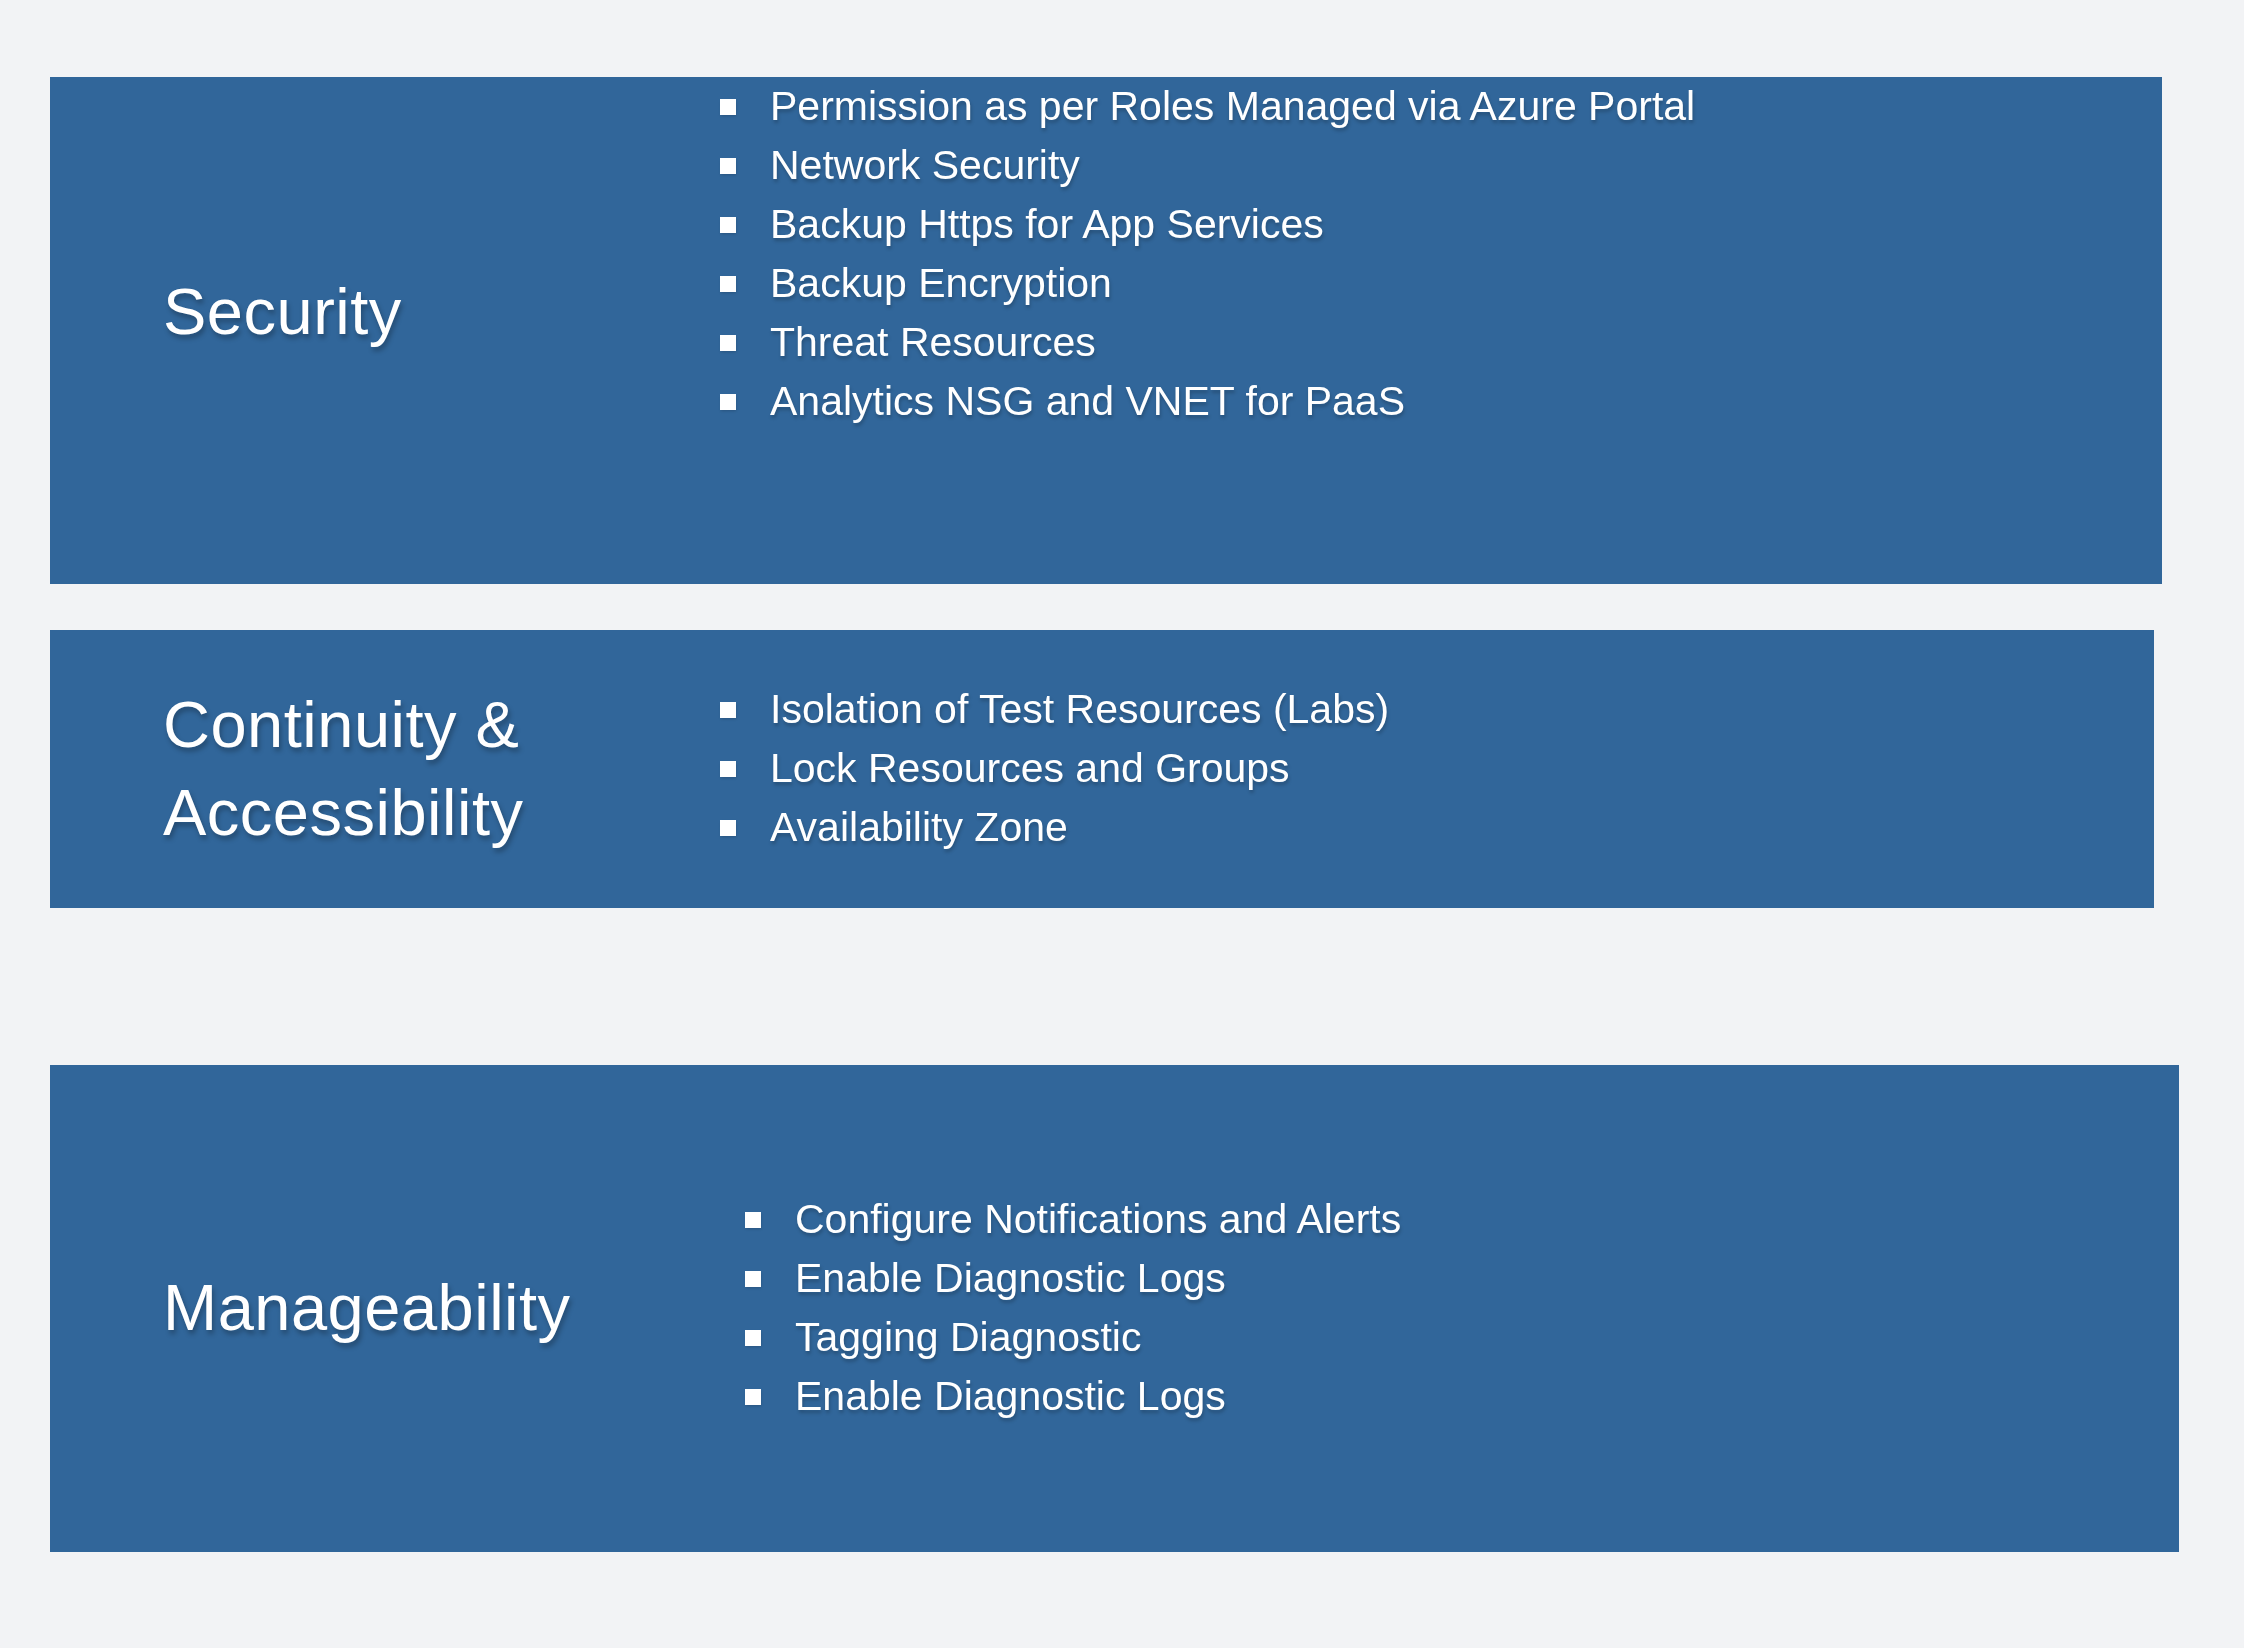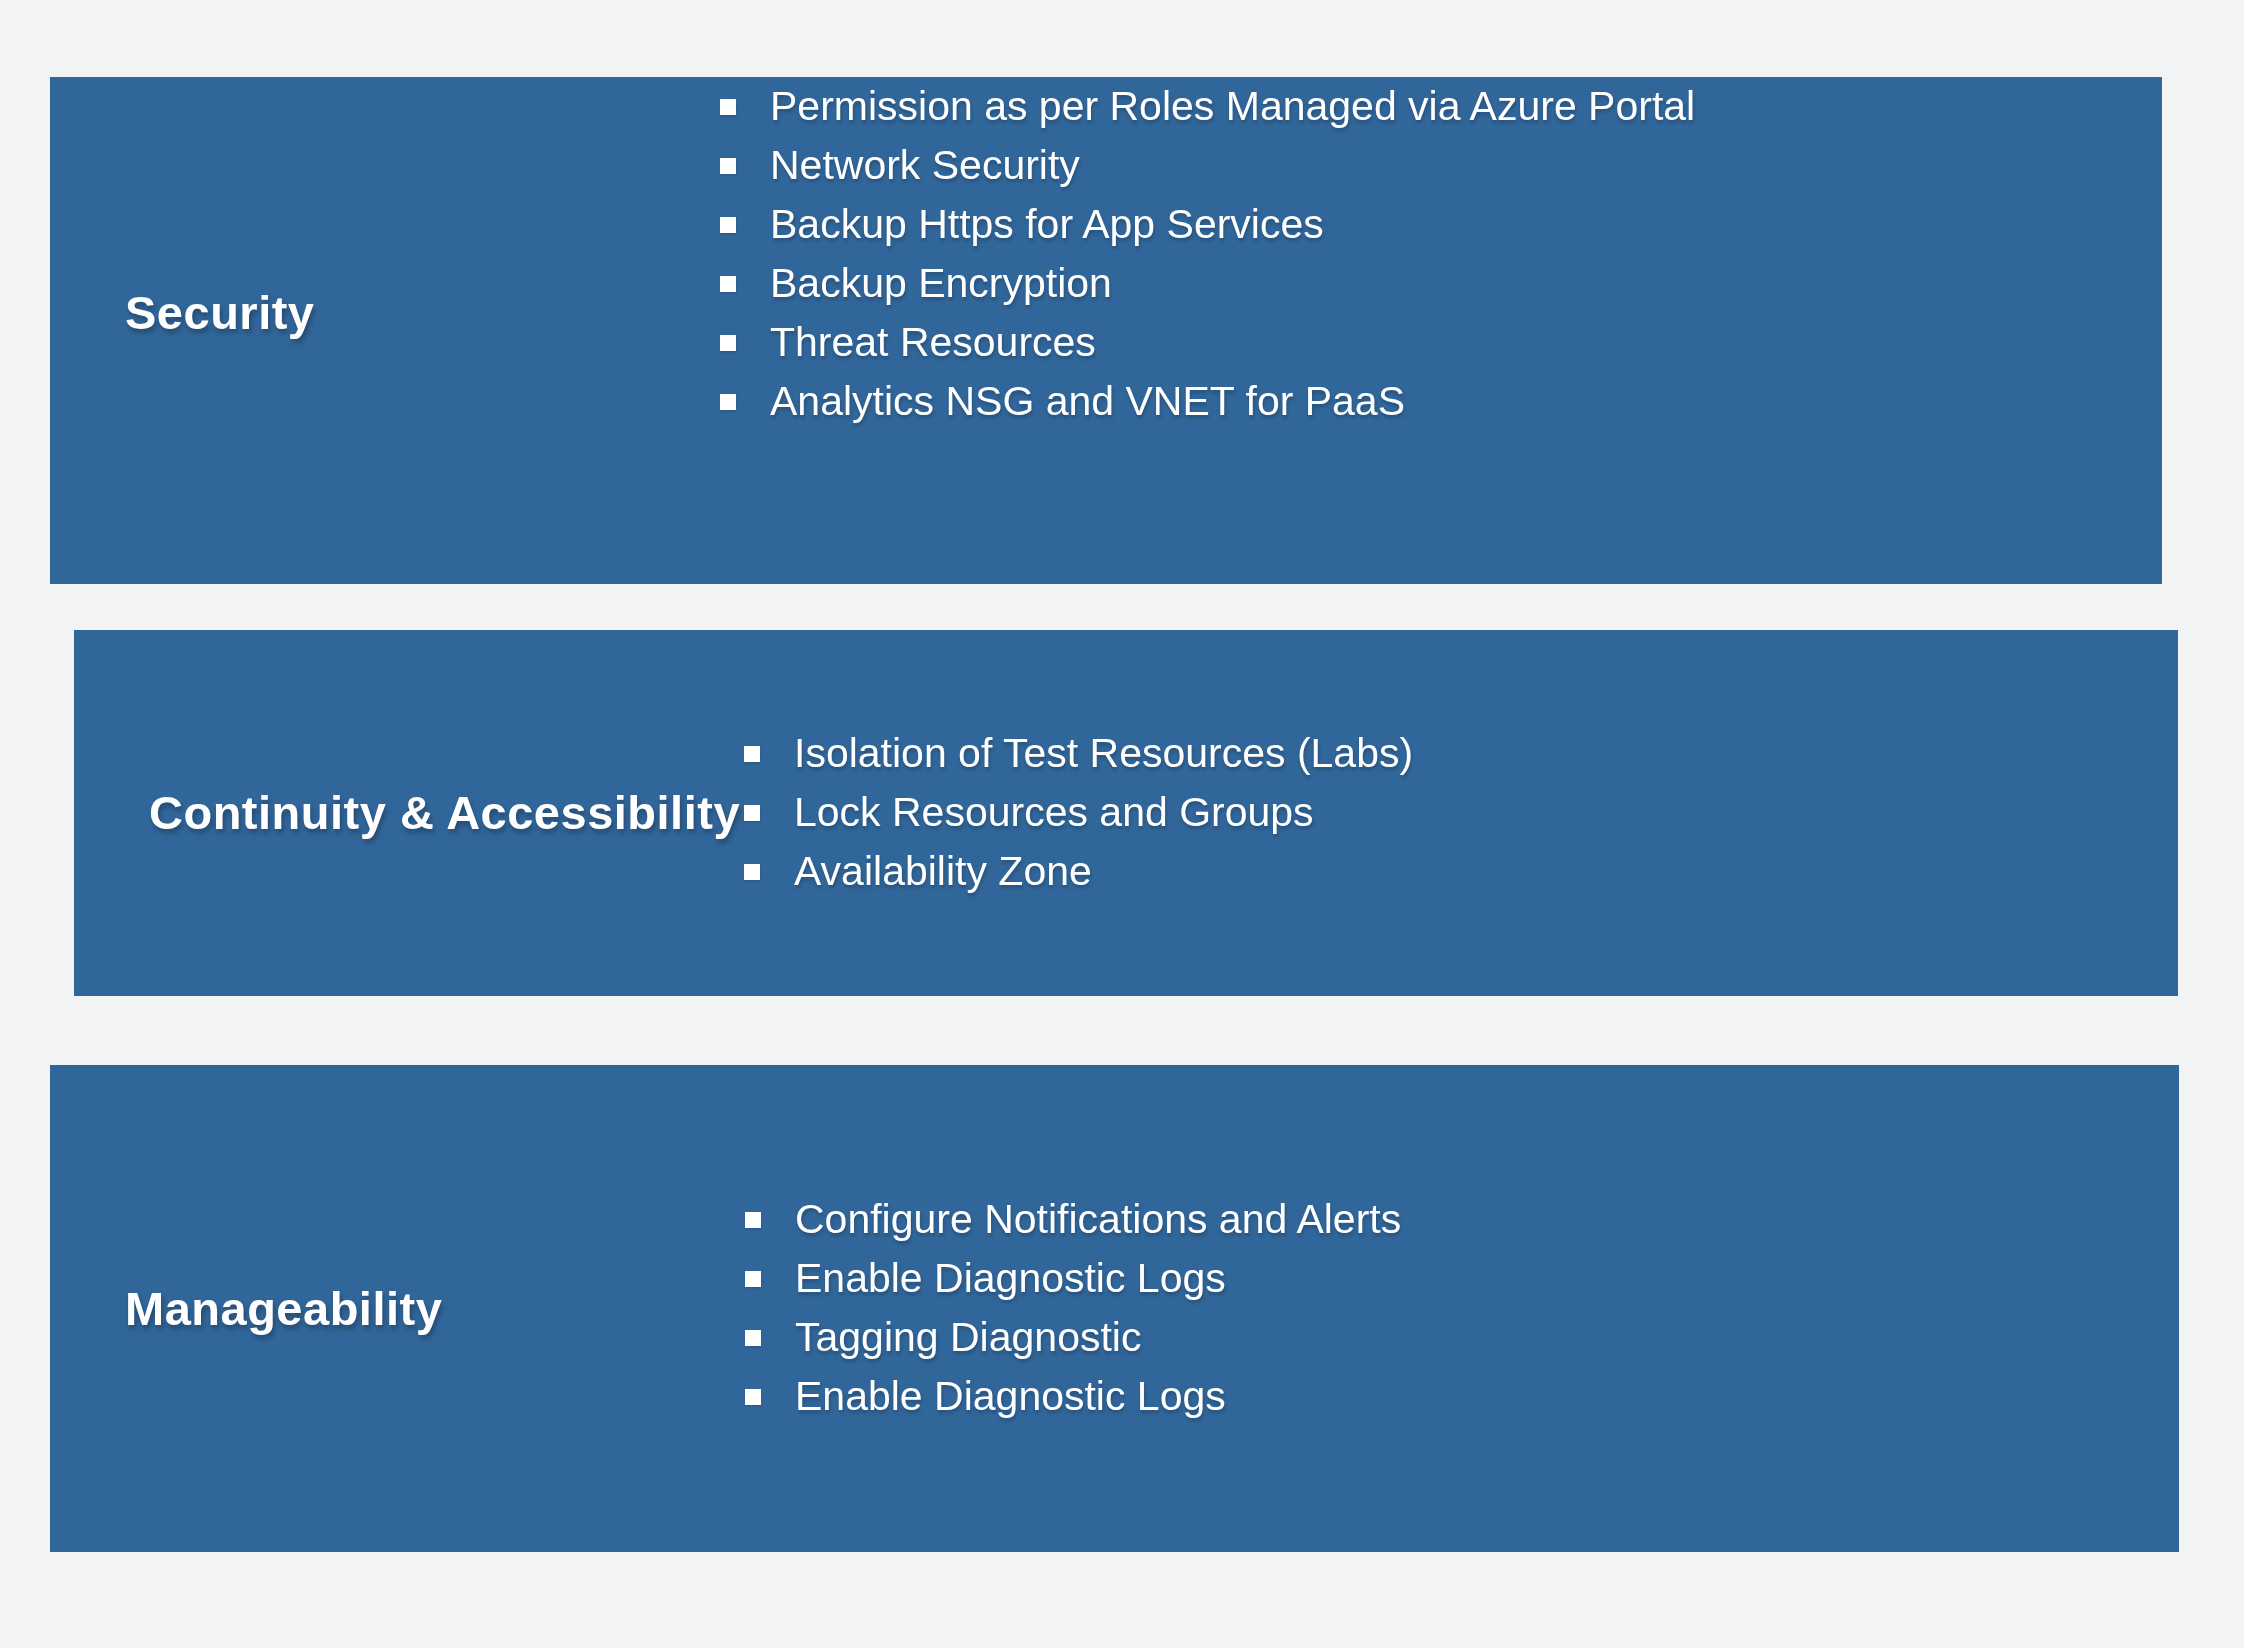--- a/index.html
+++ b/index.html
@@ -12,30 +12,30 @@
     overflow: hidden;
   }
   .panel {
     position: absolute;
     background: var(--panel, #31669a);
     color: var(--ink, #ffffff);
     display: flex;
     align-items: center;
   }
   .panel--security      { left: 50px; top:   77px; width: 2112px; height: 507px; }
-  .panel--continuity    { left: 50px; top:  630px; width: 2104px; height: 366px; margin-left: 24px; }
+  .panel--continuity    { left: 50px; top:  630px; width: 2104px; height: 278px; }
   .panel--manageability { left: 50px; top: 1065px; width: 2129px; height: 487px; }
 
   .panel-title {
     flex: 0 0 670px;
     box-sizing: border-box;
     margin: 0;
-    padding-left: 75px;
-    font-size: 47px;
-    font-weight: 700;
+    padding-left: 113px;
+    font-size: 65px;
+    font-weight: 400;
     line-height: 1.36;
     letter-spacing: 0.5px;
     text-shadow: 1.8px 3.6px 5.4px rgba(0,0,0,0.28);
   }
   .panel--security .panel-title { transform: translateY(-18px); }
 
   .panel-list {
     list-style: none;
     margin: 0;
     padding: 0;

